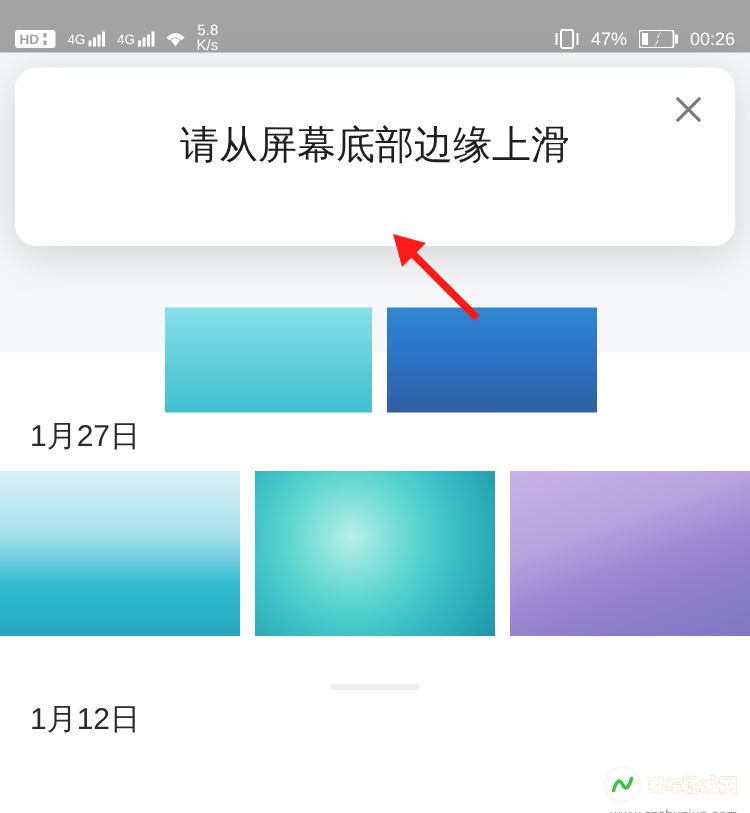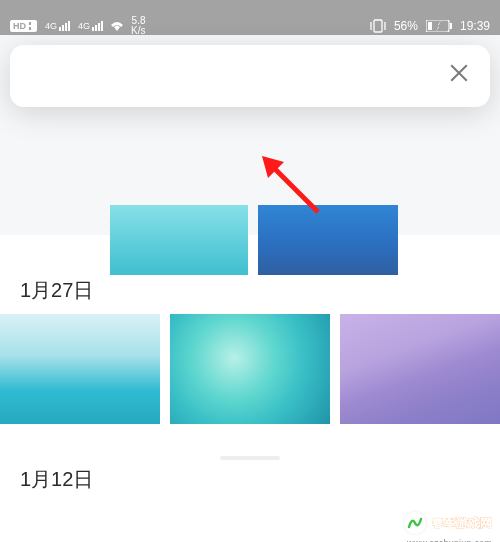--- a/index.html
+++ b/index.html
@@ -89,40 +89,41 @@
     </span>
   </div>
   <div class="status-right">
     <span class="rotate-icon">
       <svg width="16" height="14" viewBox="0 0 16 14">
           <rect x="4" y="1" width="8" height="12" rx="1" fill="none" stroke="#fff" stroke-width="1.3"></rect>
           <line x1="1" y1="3" x2="1" y2="11" stroke="#fff" stroke-width="1.3"></line>
           <line x1="15" y1="3" x2="15" y2="11" stroke="#fff" stroke-width="1.3"></line>
         </svg>
     </span>
-    <span>56%</span>
+    <span>47%</span>
     <span class="batt-wrap">
       <svg width="26" height="12" viewBox="0 0 26 12">
           <rect x="0" y="0" width="23" height="12" rx="2" fill="none" stroke="#fff" stroke-width="1.2"></rect>
           <rect x="24" y="3" width="2" height="6" fill="#fff"></rect>
           <rect x="2" y="2" width="4" height="8" fill="#fff"></rect>
           <path d="M10 12 L13 5 L12 5 L15 0 L12 7 L13 7 Z" fill="#fff"></path>
         </svg>
     </span>
-    <span>19:39</span>
+    <span>00:26</span>
   </div>
 </div>
 
 <div class="backdrop">
   <div class="bg-thumb a"></div>
   <div class="bg-thumb b"></div>
 </div>
 
 <div class="dialog">
   <div class="dialog-close"></div>
+  <div class="dialog-title">请从屏幕底部边缘上滑</div>
 </div>
 
 <svg class="arrow" width="70" height="70" viewBox="0 0 70 70">
   <line x1="60" y1="60" x2="14" y2="14" stroke="#ff1a1a" stroke-width="5"></line>
   <polygon points="4,4 26,10 10,26" fill="#ff1a1a"></polygon>
 </svg>
 
 <div class="spacer-top"></div>
 
 <div class="section-date">1月27日</div>

